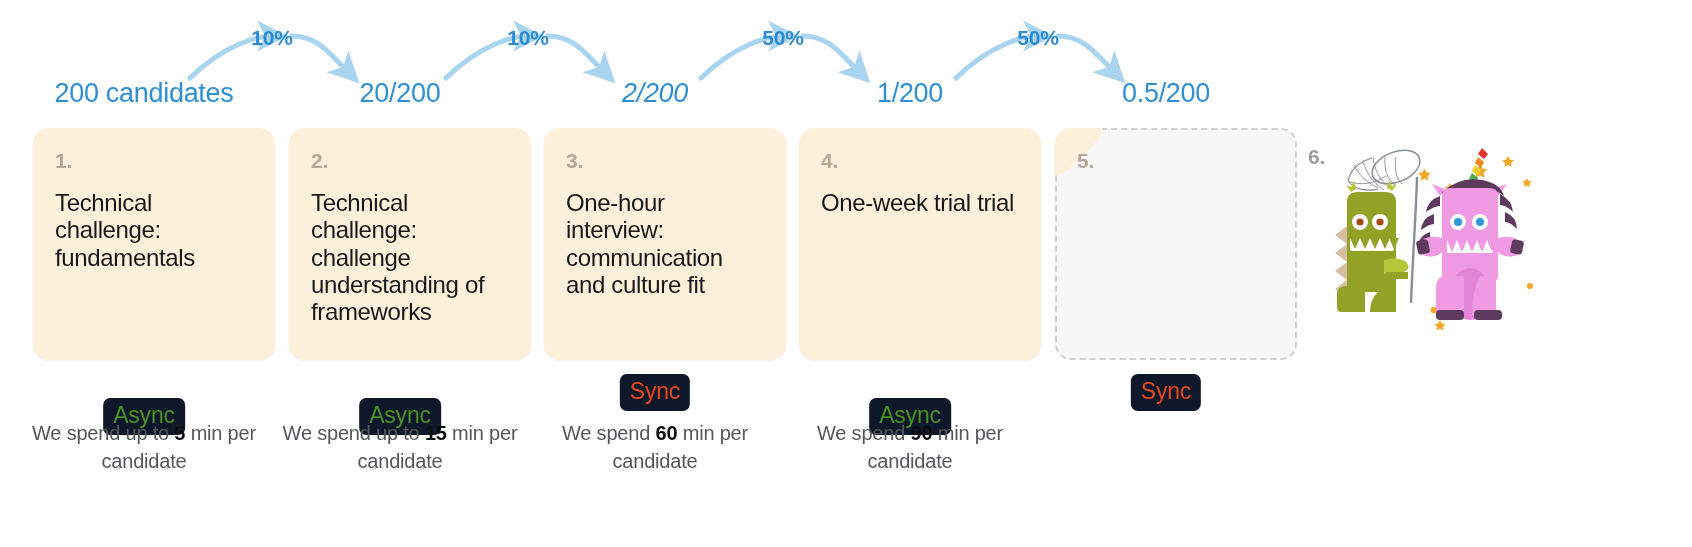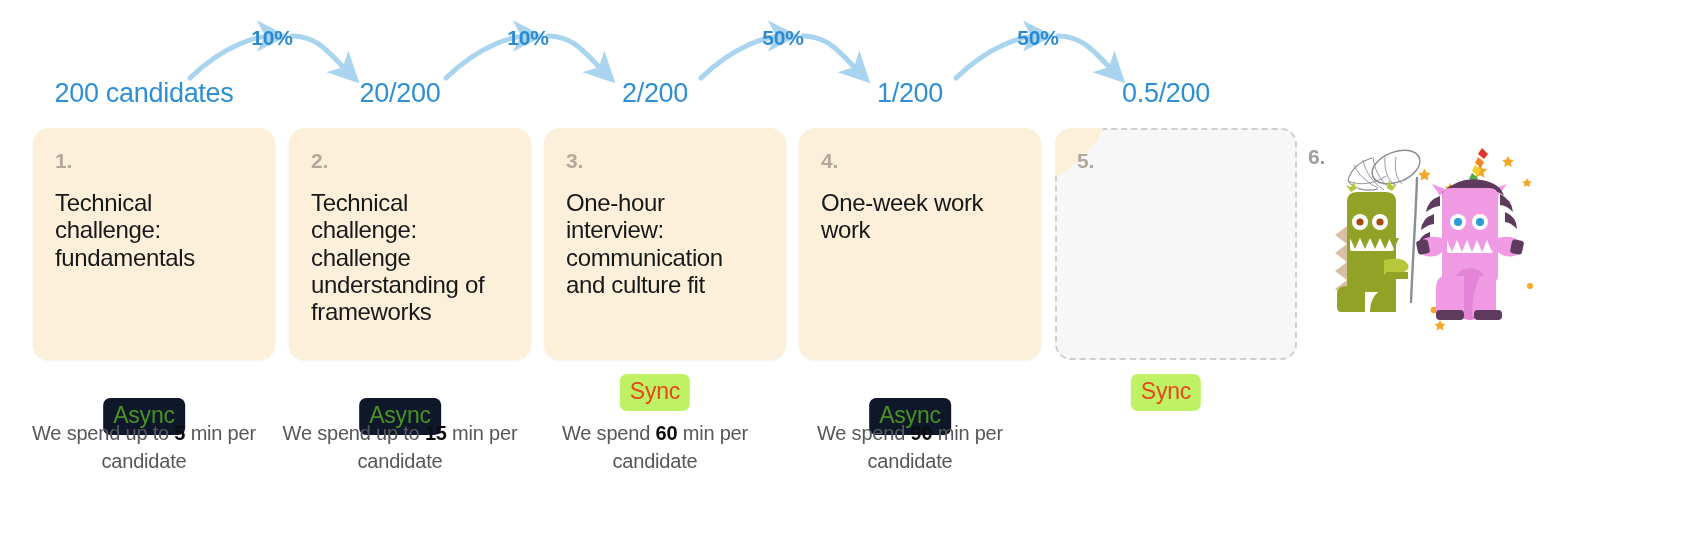--- a/index.html
+++ b/index.html
@@ -180,21 +180,21 @@
     border-radius: 7px;
     white-space: nowrap;
     letter-spacing: -0.2px;
   }
   .badge-async {
     background: #0f172a;
     color: #4a9224;
     margin-top: 24px;
   }
   .badge-sync {
-    background: #bef264;
+    background: #0f172a;
     color: #e8471b;
   }
 
   
   .captions-layer {
     position: absolute;
     left: 0;
     top: 420px;
     width: 1576px;
     height: 70px;
@@ -240,21 +240,21 @@
     </svg>
 
     <div class="pct-label" style="left:272px; top:26px;">10%</div>
     <div class="pct-label" style="left:528px; top:26px;">10%</div>
     <div class="pct-label" style="left:783px; top:26px;">50%</div>
     <div class="pct-label" style="left:1038px; top:26px;">50%</div>
 
     <div class="count-row">
       <div class="count-label" style="left:144px;">200 candidates</div>
       <div class="count-label" style="left:400px;">20/200</div>
-      <div class="count-label" style="left:655px;">2/200</div>
+      <div class="count-label" style="left:655px;font-style:italic;">2/200</div>
       <div class="count-label" style="left:910px;">1/200</div>
       <div class="count-label" style="left:1166px;">0.5/200</div>
     </div>
   </div>
 
   <div class="cards-layer">
 
     <div class="card" style="left:33px;">
       <div class="card-num">1.</div>
       <div class="card-title">Technical challenge: fundamentals</div>
@@ -265,21 +265,21 @@
       <div class="card-title">Technical challenge: challenge understanding of frameworks</div>
     </div>
 
     <div class="card" style="left:544px;">
       <div class="card-num">3.</div>
       <div class="card-title">One-hour interview: communication and culture fit</div>
     </div>
 
     <div class="card" style="left:799px;">
       <div class="card-num">4.</div>
-      <div class="card-title">One-week work work</div>
+      <div class="card-title">One-week trial trial</div>
     </div>
 
     <div class="card-placeholder" style="left:1055px;">
       <div class="ph-corner"></div>
       <div class="ph-dash"></div>
       <div class="ph-num">5.</div>
     </div>
 
     <div class="illus-wrap" style="left:1300px;">
       <div class="illus-num">6.</div>

